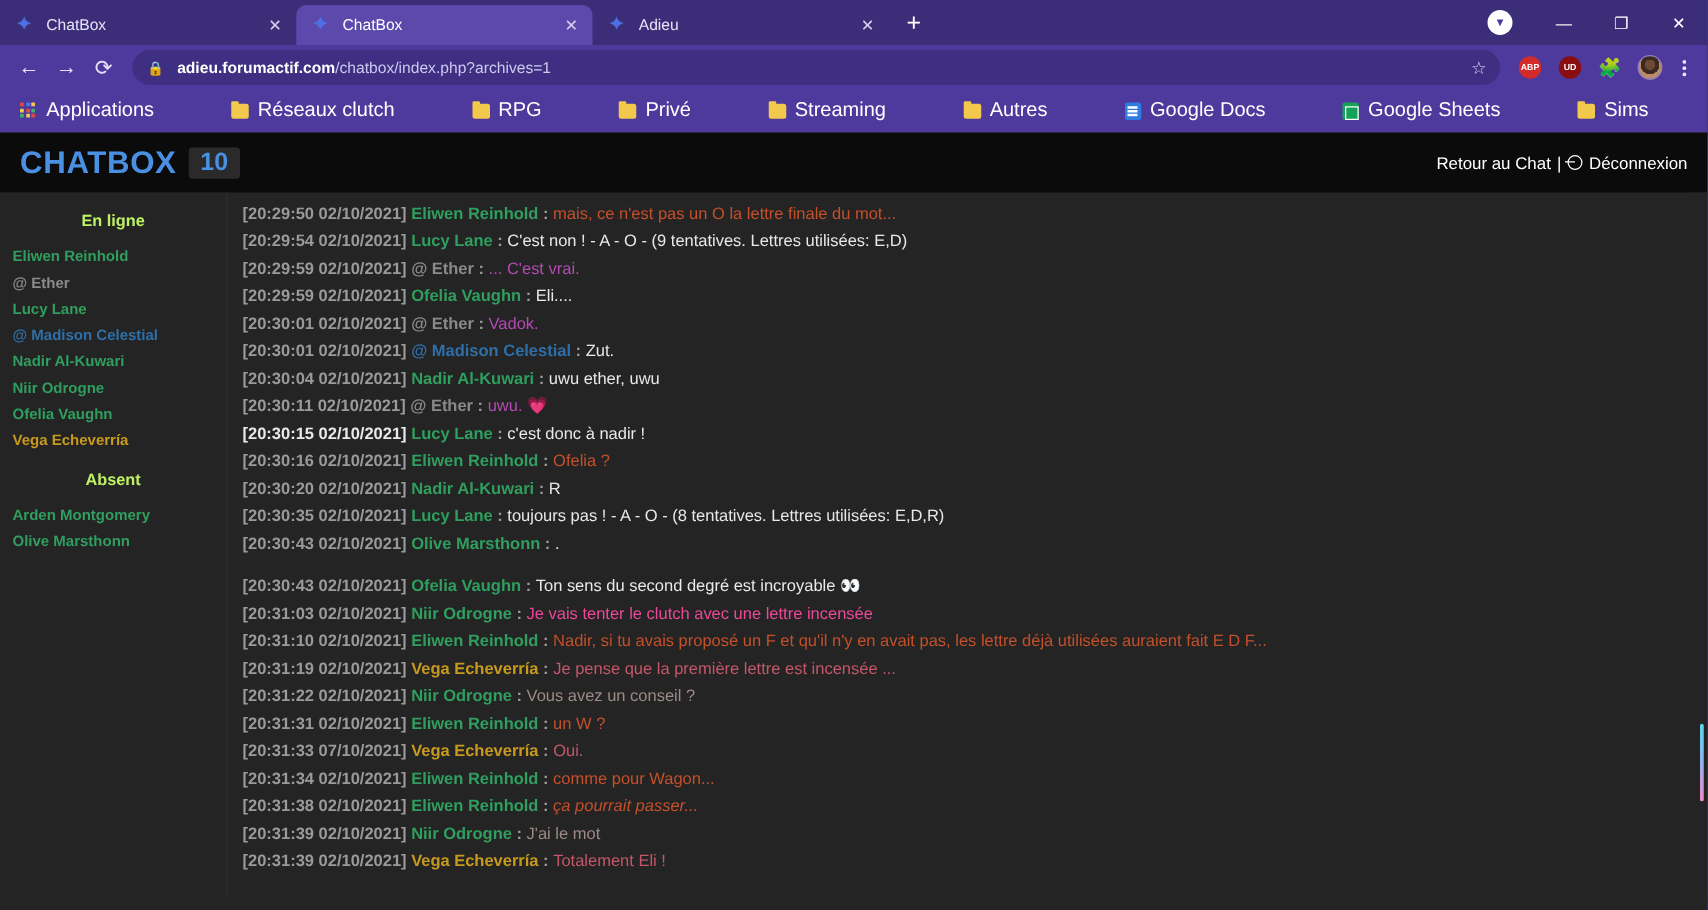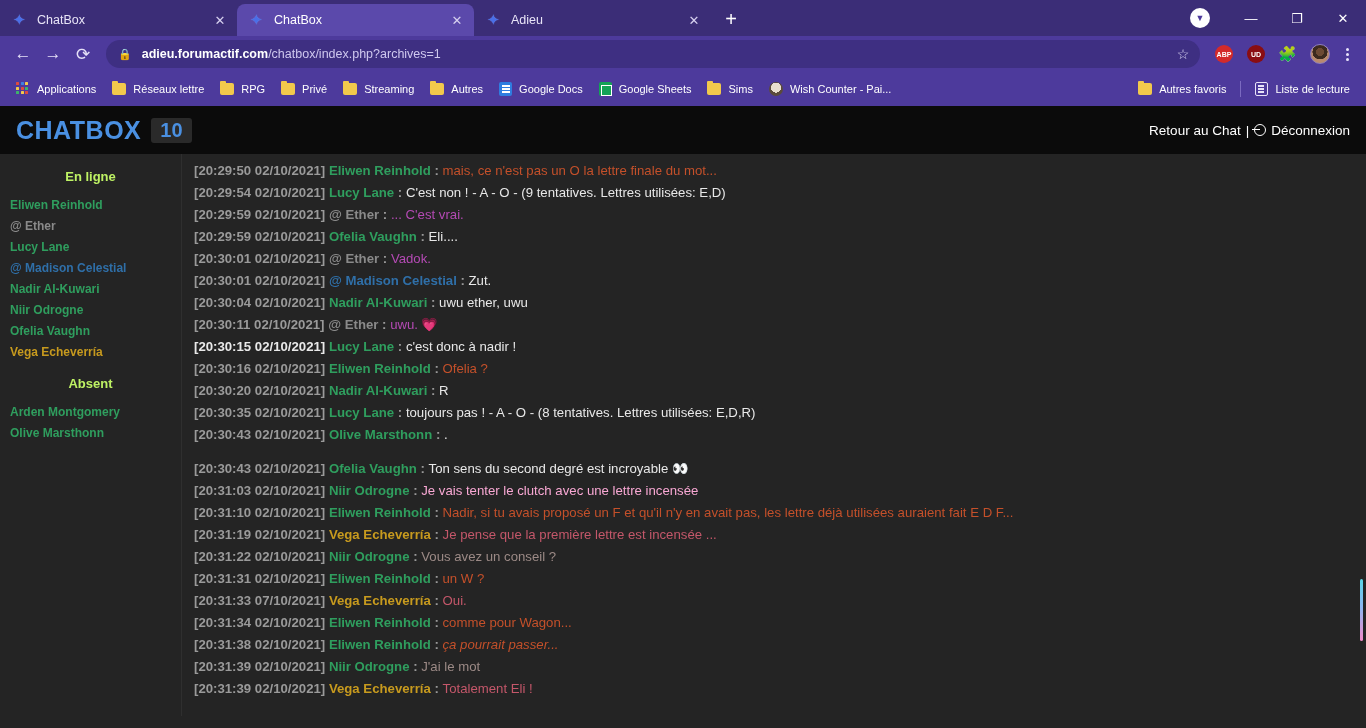--- a/index.html
+++ b/index.html
@@ -95,21 +95,21 @@
     border: 1px solid #8f7fbd;
   }
   .kebab {
     width: 22px; height: 22px; display: flex; flex-direction: column;
     align-items: center; justify-content: center; gap: 2px; flex: none;
   }
   .kebab i { width: 3px; height: 3px; border-radius: 50%; background: #e9e4fa; display: block; }
 
   .bookmarks {
     height: 34px; background: #4d3a9c; display: flex; align-items: center;
-    padding: 0 8px; flex: none; color: #fff; font-size: 11px;
+    padding: 0 8px; flex: none; color: #fff; font-size: 16px; gap: 46px;
   }
   .bm { display: flex; align-items: center; height: 24px; padding: 0 8px;
         border-radius: 4px; white-space: nowrap; }
   .bm-label { margin-left: 7px; }
   .folder {
     width: 14px; height: 12px; background: #f2c94c; border-radius: 1px 2px 2px 2px;
     flex: none; position: relative;
   }
   .folder::before {
     content: ""; position: absolute; top: -2px; left: 0; width: 6px; height: 3px;
@@ -279,21 +279,21 @@
           <i style="background:#e04a3f"></i>
           <i style="background:#3fb36a"></i>
         <i style="background:#3fb36a"></i>
           <i style="background:#f2c94c"></i>
           <i style="background:#e04a3f"></i>
       </span>
       <span class="bm-label">Applications</span>
     </div>
     <div class="bm">
       <span class="folder"></span>
-      <span class="bm-label">Réseaux lettre</span>
+      <span class="bm-label">Réseaux clutch</span>
     </div>
     <div class="bm">
       <span class="folder"></span>
       <span class="bm-label">RPG</span>
     </div>
     <div class="bm">
       <span class="folder"></span>
       <span class="bm-label">Privé</span>
     </div>
     <div class="bm">
@@ -376,21 +376,21 @@
           <div class="msg"><span class="ts">[20:30:01 02/10/2021] </span><span class="nick" style="color: rgb(138, 138, 138);">@ Ether</span><span class="colon"> : </span><span class="txt" style="color: rgb(180, 74, 180); text-align: center;">Vadok.</span></div>
           <div class="msg"><span class="ts">[20:30:01 02/10/2021] </span><span class="nick" style="color: rgb(47, 111, 168);">@ Madison Celestial</span><span class="colon"> : </span><span class="txt" style="color: rgb(232, 232, 232);">Zut.</span></div>
           <div class="msg"><span class="ts">[20:30:04 02/10/2021] </span><span class="nick" style="color: rgb(47, 158, 94);">Nadir Al-Kuwari</span><span class="colon"> : </span><span class="txt" style="color: rgb(232, 232, 232);">uwu ether, uwu</span></div>
           <div class="msg"><span class="ts">[20:30:11 02/10/2021] </span><span class="nick" style="color: rgb(138, 138, 138);">@ Ether</span><span class="colon"> : </span><span class="txt" style="color: rgb(180, 74, 180);">uwu. 💗</span></div>
           <div class="msg"><span class="ts hl">[20:30:15 02/10/2021] </span><span class="nick" style="color: rgb(47, 158, 94);">Lucy Lane</span><span class="colon"> : </span><span class="txt" style="color: rgb(232, 232, 232);">c'est donc à nadir !</span></div>
           <div class="msg"><span class="ts">[20:30:16 02/10/2021] </span><span class="nick" style="color: rgb(47, 158, 94);">Eliwen Reinhold</span><span class="colon"> : </span><span class="txt" style="color: rgb(196, 80, 42);">Ofelia ?</span></div>
           <div class="msg"><span class="ts">[20:30:20 02/10/2021] </span><span class="nick" style="color: rgb(47, 158, 94);">Nadir Al-Kuwari</span><span class="colon"> : </span><span class="txt" style="color: rgb(232, 232, 232);">R</span></div>
           <div class="msg"><span class="ts">[20:30:35 02/10/2021] </span><span class="nick" style="color: rgb(47, 158, 94);">Lucy Lane</span><span class="colon"> : </span><span class="txt" style="color: rgb(232, 232, 232);">toujours pas ! - A - O - (8 tentatives. Lettres utilisées: E,D,R)</span></div>
           <div class="msg"><span class="ts">[20:30:43 02/10/2021] </span><span class="nick" style="color: rgb(47, 158, 94);">Olive Marsthonn</span><span class="colon"> : </span><span class="txt" style="color: rgb(232, 232, 232);">.</span></div>
           <div class="msg gap"><span class="ts">[20:30:43 02/10/2021] </span><span class="nick" style="color: rgb(47, 158, 94);">Ofelia Vaughn</span><span class="colon"> : </span><span class="txt" style="color: rgb(232, 232, 232);">Ton sens du second degré est incroyable 👀</span></div>
-          <div class="msg"><span class="ts">[20:31:03 02/10/2021] </span><span class="nick" style="color: rgb(47, 158, 94);">Niir Odrogne</span><span class="colon"> : </span><span class="txt" style="color: #f9a8d4;">Je vais tenter le clutch avec une lettre incensée</span></div>
+          <div class="msg"><span class="ts">[20:31:03 02/10/2021] </span><span class="nick" style="color: rgb(47, 158, 94);">Niir Odrogne</span><span class="colon"> : </span><span class="txt" style="color: #ec4899;">Je vais tenter le clutch avec une lettre incensée</span></div>
           <div class="msg"><span class="ts">[20:31:10 02/10/2021] </span><span class="nick" style="color: rgb(47, 158, 94);">Eliwen Reinhold</span><span class="colon"> : </span><span class="txt" style="color: rgb(196, 80, 42);">Nadir, si tu avais proposé un F et qu'il n'y en avait pas, les lettre déjà utilisées auraient fait E D F...</span></div>
           <div class="msg"><span class="ts">[20:31:19 02/10/2021] </span><span class="nick" style="color: rgb(199, 154, 30);">Vega Echeverría</span><span class="colon"> : </span><span class="txt" style="color: rgb(196, 87, 106);">Je pense que la première lettre est incensée ...</span></div>
           <div class="msg"><span class="ts">[20:31:22 02/10/2021] </span><span class="nick" style="color: rgb(47, 158, 94);">Niir Odrogne</span><span class="colon"> : </span><span class="txt" style="color: rgb(156, 138, 134);">Vous avez un conseil ?</span></div>
           <div class="msg"><span class="ts">[20:31:31 02/10/2021] </span><span class="nick" style="color: rgb(47, 158, 94);">Eliwen Reinhold</span><span class="colon"> : </span><span class="txt" style="color: rgb(196, 80, 42);">un W ?</span></div>
           <div class="msg"><span class="ts">[20:31:33 07/10/2021] </span><span class="nick" style="color: rgb(199, 154, 30);">Vega Echeverría</span><span class="colon"> : </span><span class="txt" style="color: rgb(196, 87, 106);">Oui.</span></div>
           <div class="msg"><span class="ts">[20:31:34 02/10/2021] </span><span class="nick" style="color: rgb(47, 158, 94);">Eliwen Reinhold</span><span class="colon"> : </span><span class="txt" style="color: rgb(196, 80, 42);">comme pour Wagon...</span></div>
           <div class="msg"><span class="ts">[20:31:38 02/10/2021] </span><span class="nick" style="color: rgb(47, 158, 94);">Eliwen Reinhold</span><span class="colon"> : </span><span class="txt" style="color: rgb(196, 80, 42); font-style: italic;">ça pourrait passer...</span></div>
           <div class="msg"><span class="ts">[20:31:39 02/10/2021] </span><span class="nick" style="color: rgb(47, 158, 94);">Niir Odrogne</span><span class="colon"> : </span><span class="txt" style="color: rgb(156, 138, 134);">J'ai le mot</span></div>
           <div class="msg"><span class="ts">[20:31:39 02/10/2021] </span><span class="nick" style="color: rgb(199, 154, 30);">Vega Echeverría</span><span class="colon"> : </span><span class="txt" style="color: rgb(196, 87, 106);">Totalement Eli !</span></div>
         </div>

